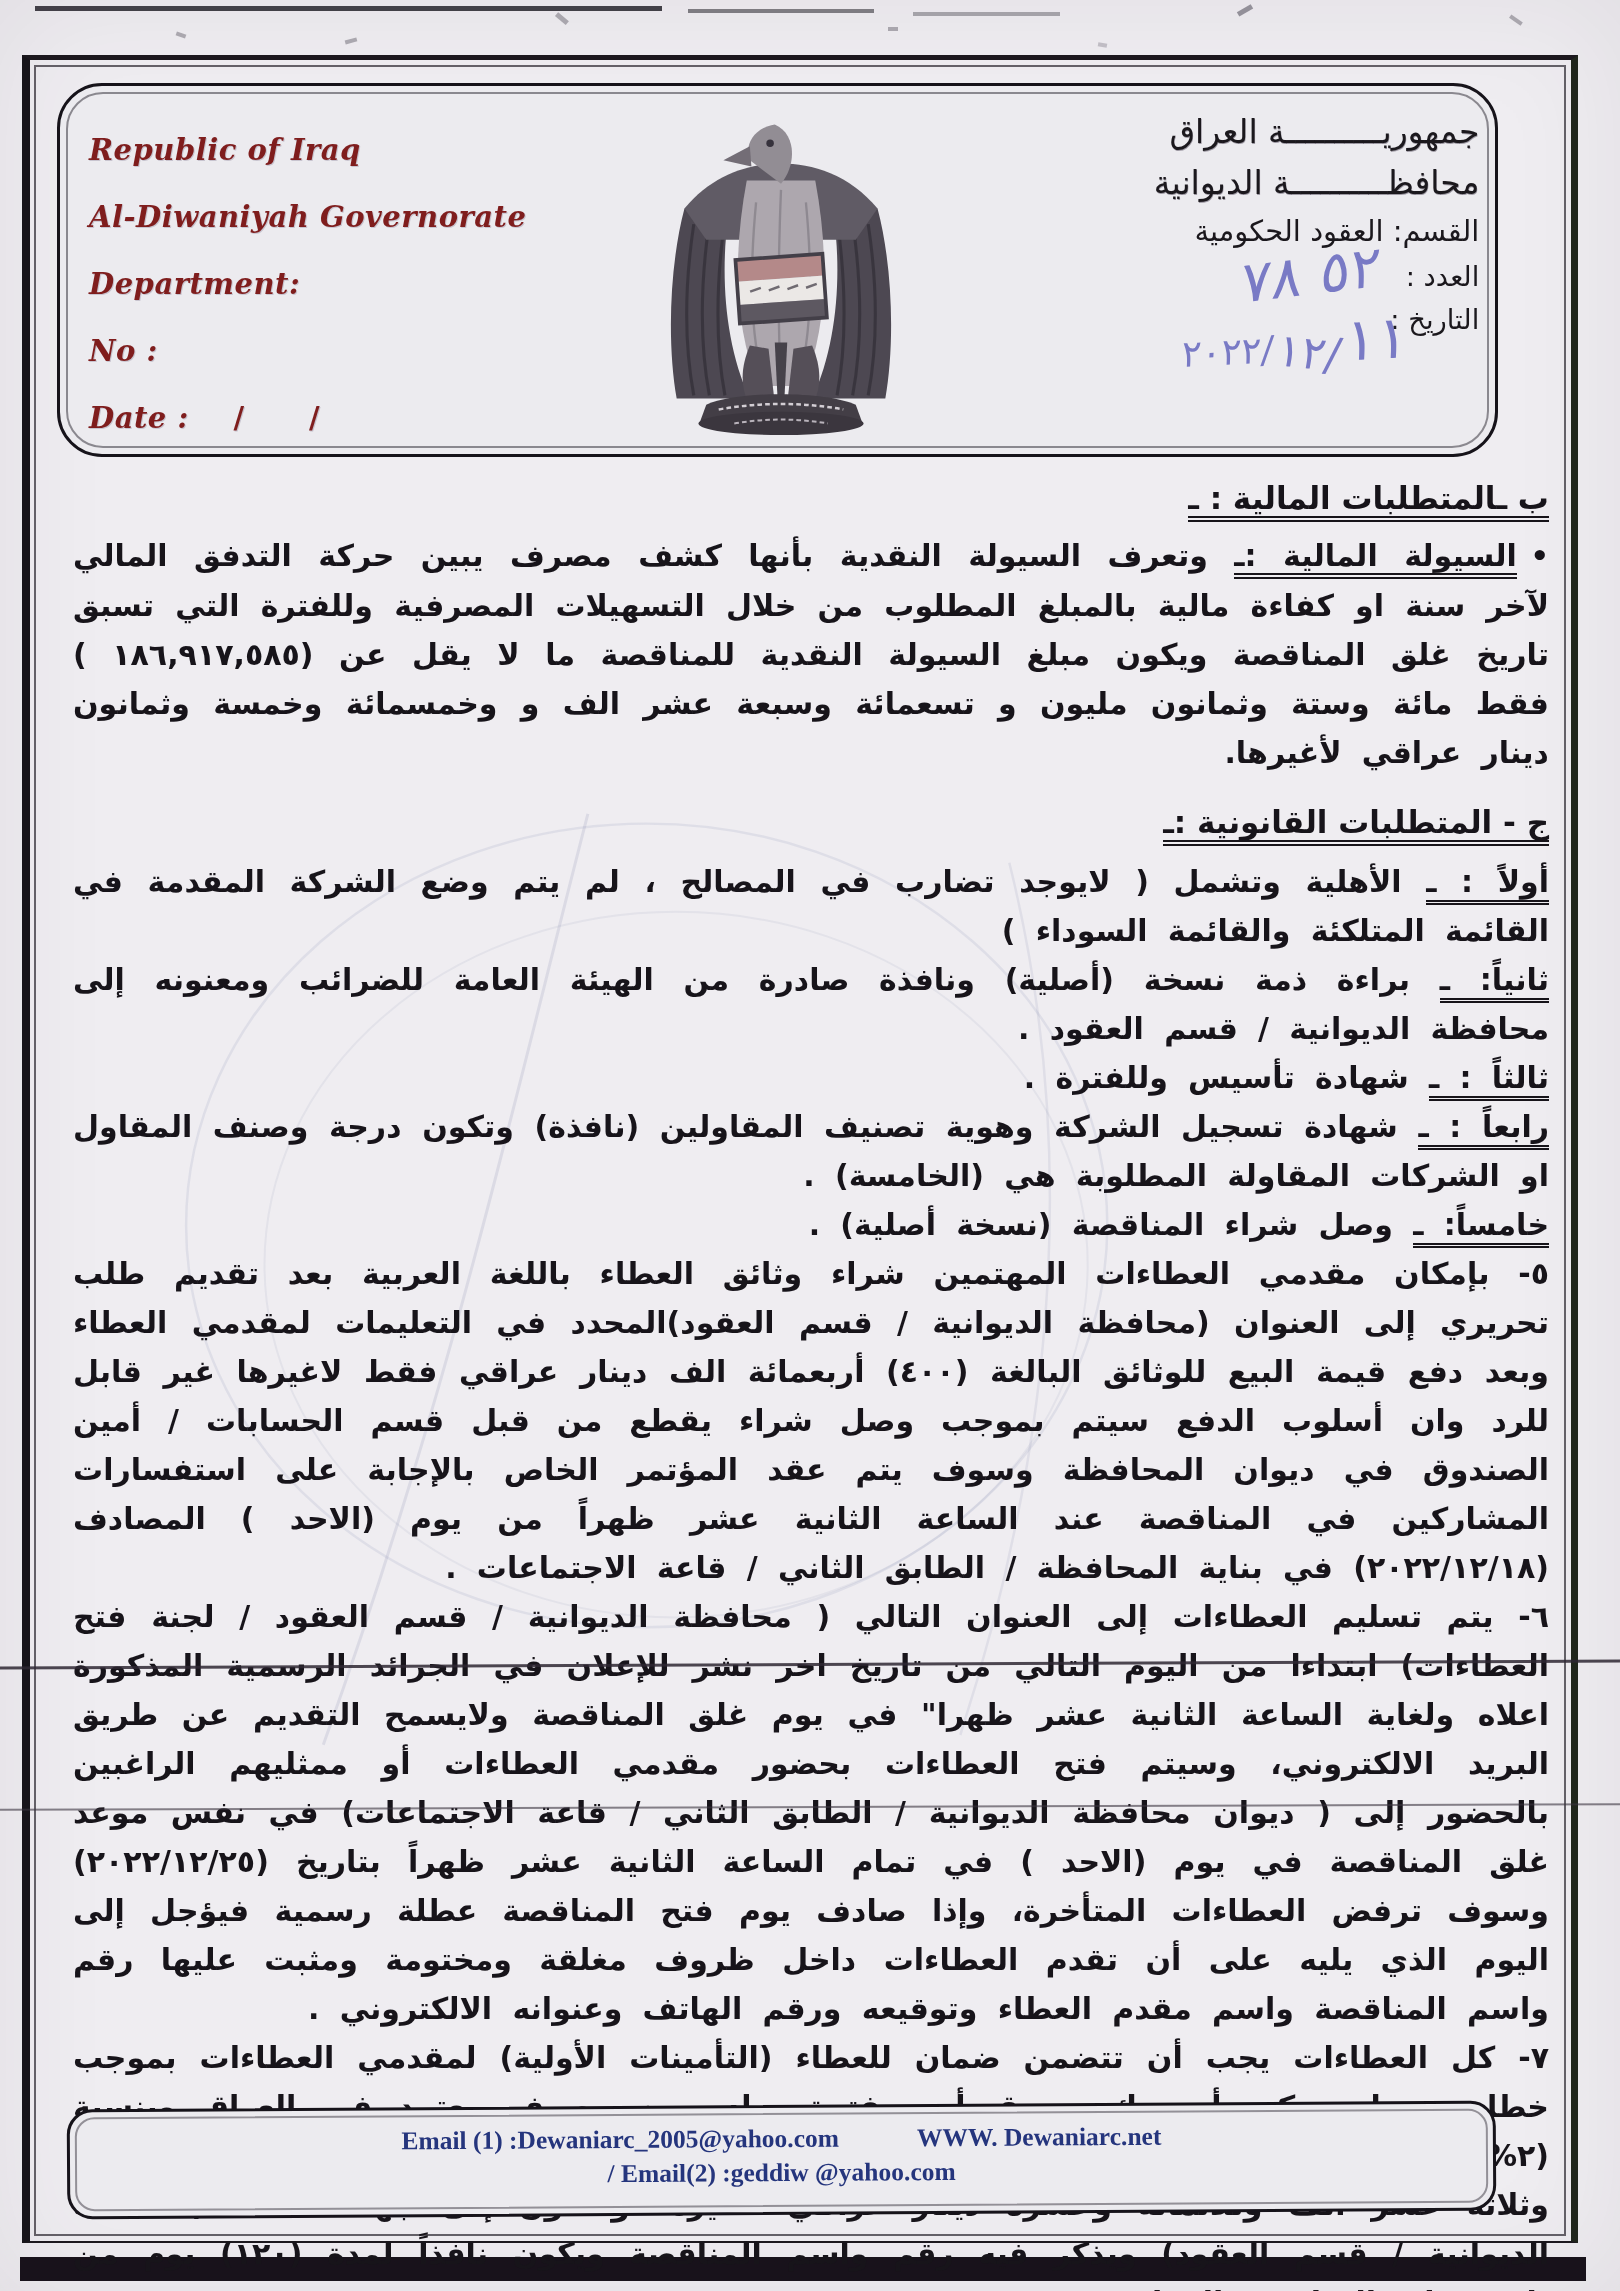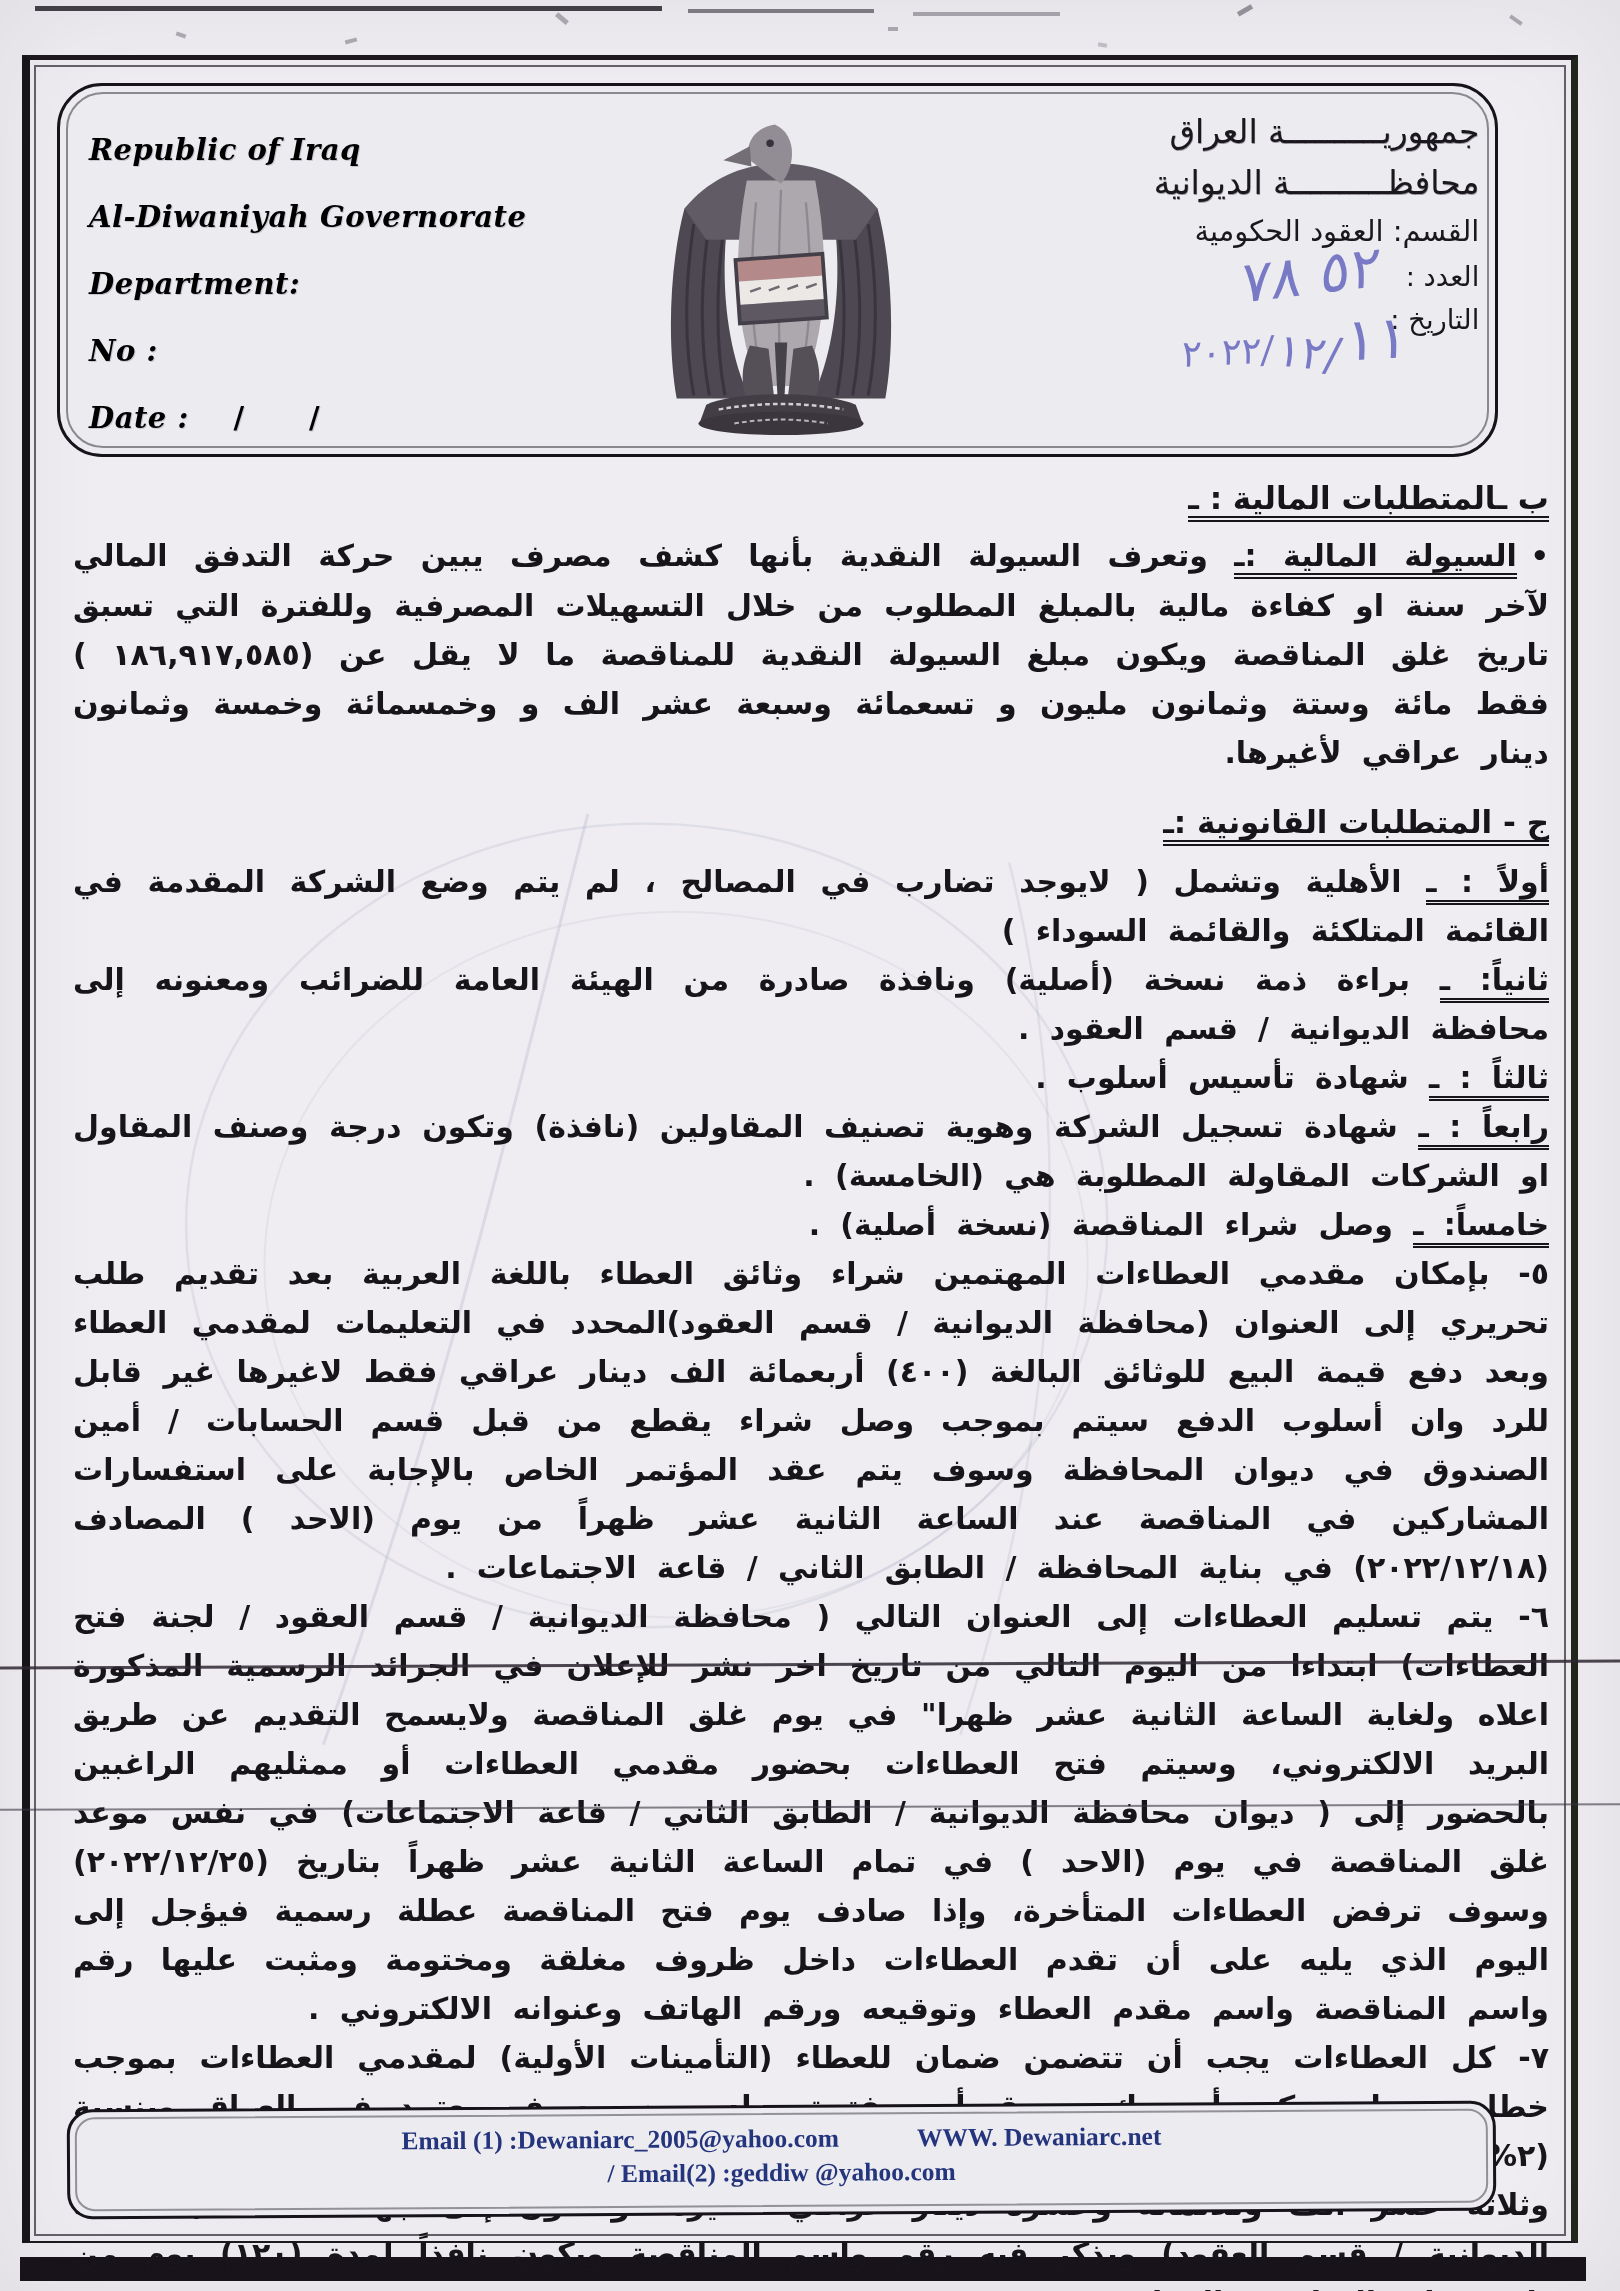--- a/index.html
+++ b/index.html
@@ -38,21 +38,21 @@
   
   .header-box{
     position:absolute; left:57px; top:83px; width:1441px; height:374px;
     border:3.9px solid #16131a; border-radius:45px; box-sizing:border-box;
     background:#ecebef;
   }
   .header-box .inner-line{
     position:absolute; left:5.9px; top:5.9px; right:5.9px; bottom:5.9px;
     border:2px solid #3a3640; border-radius:37px; opacity:.55; pointer-events:none;
   }
-  .hdr-left{position:absolute; left:29px; top:47px; color:#000000;}
+  .hdr-left{position:absolute; left:29px; top:47px; color:#7f1d1d;}
   .en-line{
     font-family:"DejaVu Serif", serif; font-style:italic; font-weight:700;
     font-size:29px; height:67px; letter-spacing:0.5px;
     text-shadow:1px 1px 0 rgba(90,80,110,.25);
   }
   .en-slashes{margin-left:45px; letter-spacing:27.4px; font-style:normal;}
   .emblem{position:absolute; left:564px; top:25.5px; width:314px; height:327px; opacity:.95;}
   .hdr-right{position:absolute; right:15.7px; top:25.5px; text-align:right; color:#1b181d;}
   .ar-line{font-weight:400;}
   .ar1,.ar2{font-size:33px; height:51px; text-shadow:0.5px 0.5px 0 rgba(40,30,50,.4);}
@@ -217,21 +217,21 @@
 
     <div class="sec-title sec-c"><span class="u2">ج - المتطلبات القانونية :ـ</span></div>
 
     <div class="para">
       <span class="lbl u1">أولاً : ـ</span> <span>الأهلية وتشمل ( لايوجد تضارب في المصالح ، لم يتم وضع الشركة المقدمة في القائمة المتلكئة والقائمة السوداء )</span>
     </div>
     <div class="para">
       <span class="lbl u1">ثانياً: ـ</span> <span>براءة ذمة نسخة (أصلية) ونافذة صادرة من الهيئة العامة للضرائب ومعنونه إلى محافظة الديوانية / قسم العقود .</span>
     </div>
     <div class="para">
-      <span class="lbl u1">ثالثاً : ـ</span> <span>شهادة تأسيس أسلوب .</span>
+      <span class="lbl u1">ثالثاً : ـ</span> <span>شهادة تأسيس وللفترة .</span>
     </div>
     <div class="para">
       <span class="lbl u1">رابعاً : ـ</span> <span>شهادة تسجيل الشركة وهوية تصنيف المقاولين (نافذة) وتكون درجة وصنف المقاول او الشركات المقاولة المطلوبة هي (الخامسة) .</span>
     </div>
     <div class="para">
       <span class="lbl u1">خامساً: ـ</span> <span>وصل شراء المناقصة (نسخة أصلية) .</span>
     </div>
 
     <div class="para">٥- بإمكان مقدمي العطاءات المهتمين شراء وثائق العطاء باللغة العربية بعد تقديم طلب تحريري إلى العنوان (محافظة الديوانية / قسم العقود)المحدد في التعليمات لمقدمي العطاء وبعد دفع قيمة البيع للوثائق البالغة (٤٠٠) أربعمائة الف دينار عراقي فقط لاغيرها غير قابل للرد وان أسلوب الدفع سيتم بموجب وصل شراء يقطع من قبل قسم الحسابات / أمين الصندوق في ديوان المحافظة وسوف يتم عقد المؤتمر الخاص بالإجابة على استفسارات المشاركين في المناقصة عند الساعة الثانية عشر ظهراً من يوم (الاحد ) المصادف (٢٠٢٢/١٢/١٨) في بناية المحافظة / الطابق الثاني / قاعة الاجتماعات .</div>
     <div class="para">٦-  يتم تسليم العطاءات إلى العنوان التالي ( محافظة الديوانية / قسم العقود / لجنة فتح العطاءات) ابتداءا من اليوم التالي من تاريخ  اخر نشر للإعلان في الجرائد الرسمية  المذكورة اعلاه  ولغاية الساعة  الثانية عشر ظهرا" في يوم غلق المناقصة ولايسمح التقديم عن طريق البريد الالكتروني، وسيتم فتح العطاءات بحضور مقدمي العطاءات أو ممثليهم الراغبين بالحضور إلى ( ديوان محافظة الديوانية / الطابق الثاني / قاعة الاجتماعات) في نفس موعد غلق المناقصة في يوم (الاحد ) في تمام الساعة الثانية عشر ظهراً بتاريخ (٢٠٢٢/١٢/٢٥) وسوف ترفض العطاءات المتأخرة، وإذا صادف يوم فتح المناقصة عطلة رسمية فيؤجل إلى اليوم الذي يليه على أن تقدم العطاءات داخل ظروف مغلقة ومختومة ومثبت عليها رقم واسم المناقصة واسم مقدم العطاء وتوقيعه ورقم الهاتف وعنوانه الالكتروني .</div>

